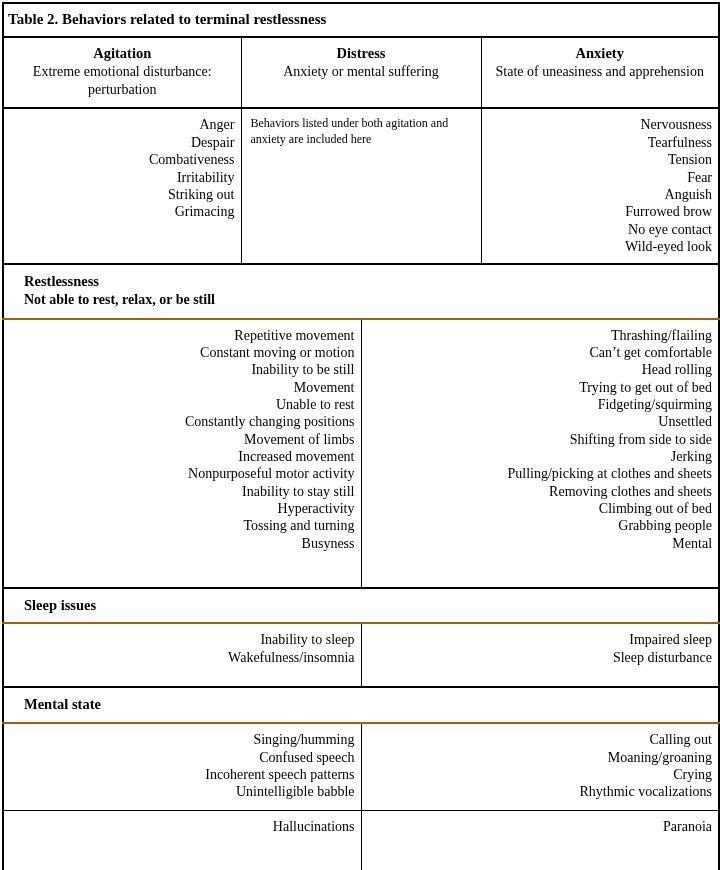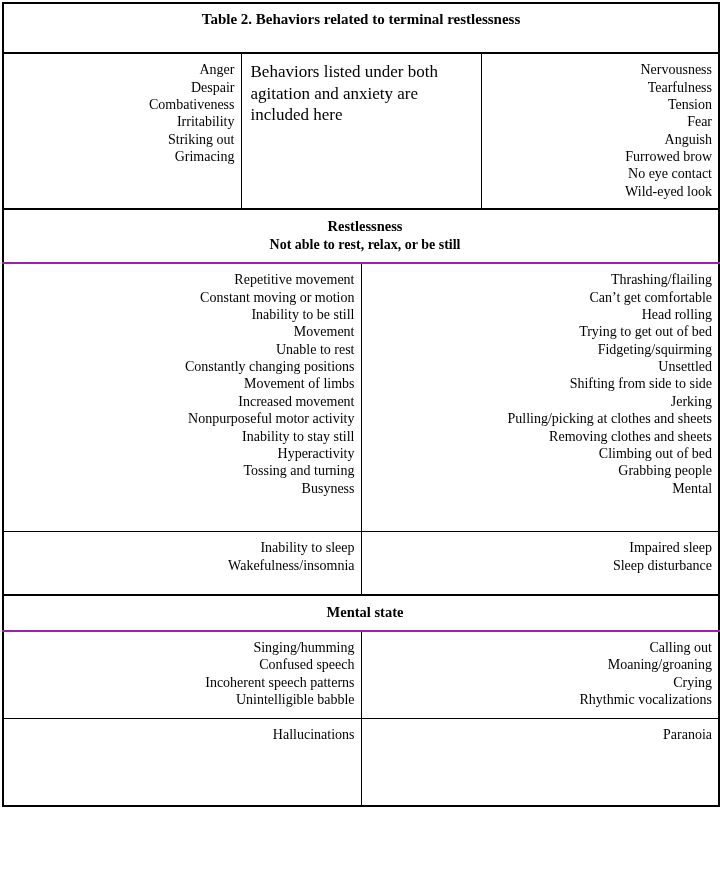--- a/index.html
+++ b/index.html
@@ -30,24 +30,24 @@
   }
 
   td {
     border: 1px solid #000;
     vertical-align: top;
     padding: 0;
   }
 
   
   .title-cell {
-    text-align: center;
+    text-align: left;
     font-weight: bold;
     font-size: 15px;
-    padding: 7px 4px 24px 4px;
+    padding: 7px 4px 8px 4px;
     border-bottom: 2px solid #000;
     line-height: 1.15;
   }
 
   
   .cat-cell {
     text-align: center;
     padding: 6px 6px 8px 6px;
     line-height: 1.3;
     border-bottom: 2px solid #000;
@@ -57,25 +57,24 @@
     font-weight: bold;
     font-size: 14.5px;
   }
   .cat-desc {
     display: block;
     font-size: 14px;
   }
 
   
   .band-cell {
-    text-align: center;
-    padding: 7px 6px 8px 14px;
+    padding: 7px 6px 8px 20px;
     line-height: 1.3;
     border-top: 2px solid #000;
-    border-bottom: 2px solid #a21caf;
+    border-bottom: 2px solid #a16207;
   }
   .band-name {
     display: block;
     font-weight: bold;
     font-size: 14.5px;
   }
   .band-desc {
     display: block;
     font-size: 14px;
     font-weight: bold;
@@ -93,21 +92,21 @@
     padding: 0;
   }
   .list-cell li {
     margin: 0;
     padding: 0;
     white-space: nowrap;
     text-align: right;
   }
   .note-cell {
     padding: 7px 10px 7px 9px;
-    font-size: 17px;
+    font-size: 12px;
     line-height: 1.26;
   }
   .note-cell p {
     margin: 0;
   }
 </style>
 </head>
 <body>
 
 <div class="table-wrap">
@@ -117,20 +116,34 @@
       <col style="width:120px">
       <col style="width:120px">
       <col style="width:238px">
     </colgroup>
     <tbody>
 
       <tr>
         <td class="title-cell" colspan="4">Table 2. Behaviors related to terminal restlessness</td>
       </tr>
 
+      <tr>
+        <td class="cat-cell">
+          <span class="cat-name">Agitation</span>
+          <span class="cat-desc">Extreme emotional disturbance: perturbation</span>
+        </td>
+        <td class="cat-cell" colspan="2">
+          <span class="cat-name">Distress</span>
+          <span class="cat-desc">Anxiety or mental suffering</span>
+        </td>
+        <td class="cat-cell">
+          <span class="cat-name">Anxiety</span>
+          <span class="cat-desc">State of uneasiness and apprehension</span>
+        </td>
+      </tr>
 
       <tr>
         <td class="list-cell" style="height:140px">
           <ul>
             <li>Anger</li>
             <li>Despair</li>
             <li>Combativeness</li>
             <li>Irritability</li>
             <li>Striking out</li>
             <li>Grimacing</li>
@@ -190,20 +203,25 @@
             <li>Pulling/picking at clothes and sheets</li>
             <li>Removing clothes and sheets</li>
             <li>Climbing out of bed</li>
             <li>Grabbing people</li>
             <li>Mental</li>
           </ul>
         </td>
       </tr>
 
       <tr>
+        <td class="band-cell" colspan="4">
+          <span class="band-name">Sleep issues</span>
+        </td>
+      </tr>
+      <tr>
         <td class="list-cell" colspan="2" style="height:48px">
           <ul>
             <li>Inability to sleep</li>
             <li>Wakefulness/insomnia</li>
           </ul>
         </td>
         <td class="list-cell" colspan="2">
           <ul>
             <li>Impaired sleep</li>
             <li>Sleep disturbance</li>

